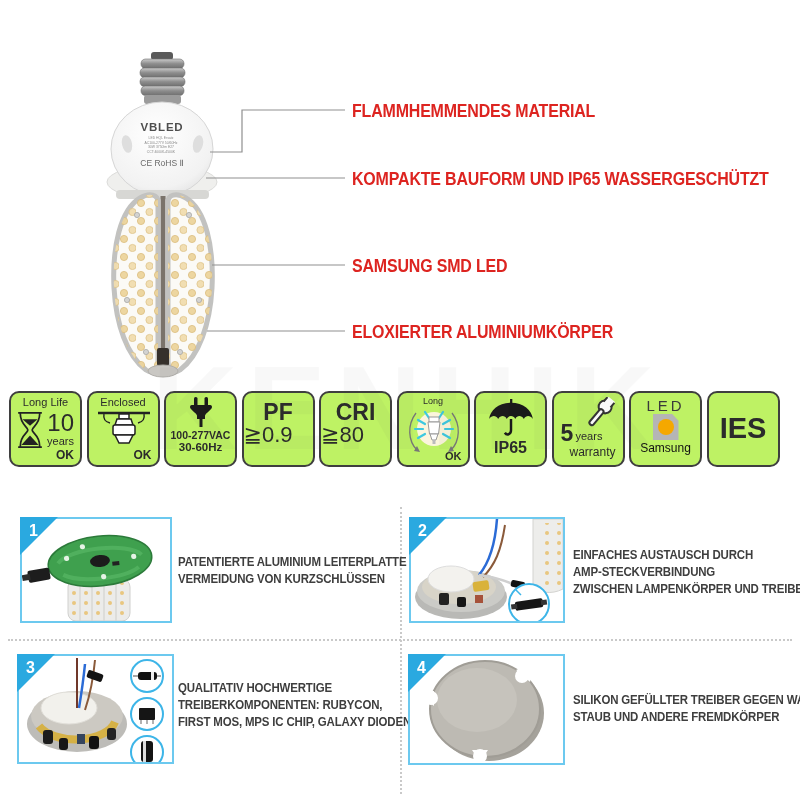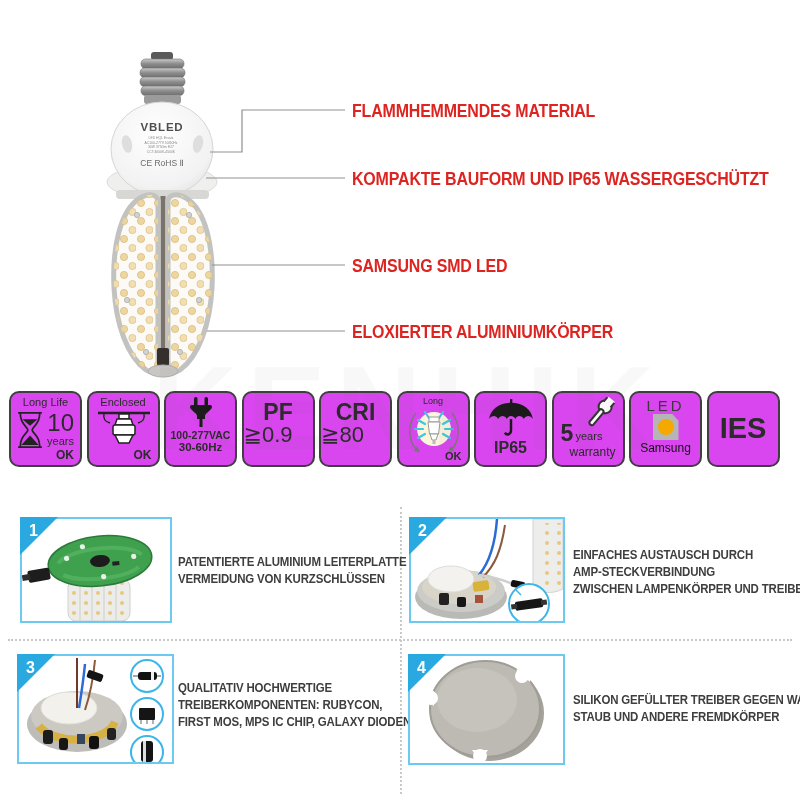--- a/index.html
+++ b/index.html
@@ -11,21 +11,21 @@
   .callout-label{position:absolute;left:352px;color:#dd2420;font-weight:bold;font-size:19px;
                  letter-spacing:-0.2px;white-space:nowrap;transform:scaleX(0.84);transform-origin:left top}
 
   
   .watermark{position:absolute;left:152px;top:340px;font-size:118px;font-weight:bold;color:#555;
              opacity:0.035;letter-spacing:10px;pointer-events:none;z-index:6}
 
   
   .badges{position:absolute;left:9px;top:391px;display:flex;gap:4.5px;z-index:2}
   .badge{position:relative;width:73px;height:76px;border:2px solid #3f3f3f;border-radius:10px;
-         background:#d946ef;box-sizing:border-box;color:#2b2b2b;flex:none}
+         background:#bef264;box-sizing:border-box;color:#2b2b2b;flex:none}
   .b-title{font-size:11px;text-align:center;margin-top:3px}
   .b-ok{position:absolute;right:6px;bottom:3px;font-size:12px;font-weight:600}
   .b-abs{position:absolute}
   .b-big{font-size:23px;font-weight:bold;text-align:center;margin-top:5px;line-height:28px}
   .b-geq{font-size:22px;text-align:left;line-height:18px}
   .b-v1{font-size:10.5px;text-align:center;font-weight:700}
   .b-v2{font-size:11.5px;text-align:center;font-weight:600}
   .b-ies{font-size:29px;font-weight:bold;text-align:center;line-height:70px}
   .chip{width:26px;height:26px;background:#b5b5b5;margin:0 auto;position:relative;
         clip-path:polygon(0 0,76% 0,100% 26%,100% 100%,0 100%)}

